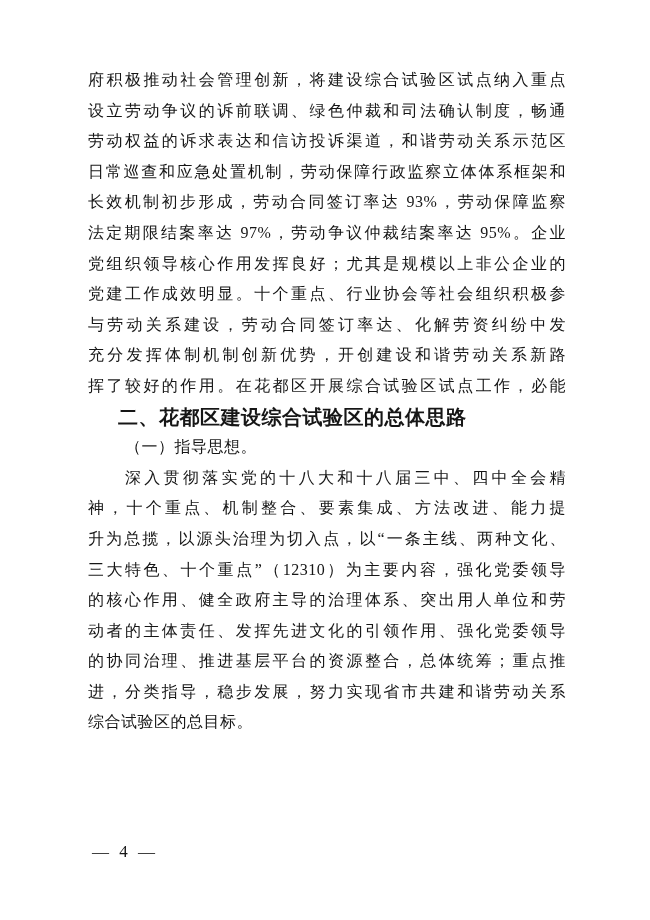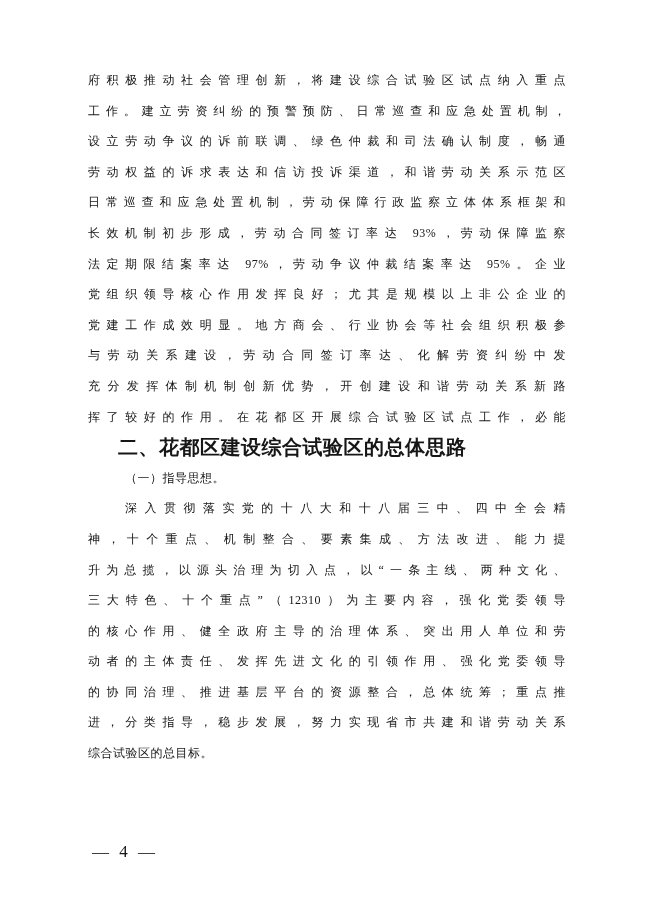--- a/index.html
+++ b/index.html
@@ -14,21 +14,21 @@
     font-family: "Liberation Serif", "DejaVu Serif", serif;
     overflow: hidden;
   }
   .text-block {
     position: absolute;
     left: 88px;
     top: 65px;
     width: 478px;
   }
   .ln {
-    font-size: 12px;
+    font-size: 16px;
     line-height: 30.6px;
     height: 30.6px;
     letter-spacing: 0.5px;
     white-space: normal;
   }
   
   .j {
     text-align: justify;
     text-align-last: justify;
   }
@@ -48,28 +48,27 @@
     letter-spacing: 3px;
     color: #161616;
   }
 </style>
 </head>
 <body>
 
 <div class="page">
   <div class="text-block">
     <div class="ln j">府积极推动社会管理创新，将建设综合试验区试点纳入重点</div>
-    <div class="ln j">工作。建立劳资纠纷的预警预防、日常巡查和应急处置机制，</div>
     <div class="ln j">设立劳动争议的诉前联调、绿色仲裁和司法确认制度，畅通</div>
     <div class="ln j">劳动权益的诉求表达和信访投诉渠道，和谐劳动关系示范区</div>
     <div class="ln j">日常巡查和应急处置机制，劳动保障行政监察立体体系框架和</div>
     <div class="ln j">长效机制初步形成，劳动合同签订率达 93%，劳动保障监察</div>
     <div class="ln j">法定期限结案率达 97%，劳动争议仲裁结案率达 95%。企业</div>
     <div class="ln j">党组织领导核心作用发挥良好；尤其是规模以上非公企业的</div>
-    <div class="ln j">党建工作成效明显。地方商会、行业协会等社会组织积极参</div>
+    <div class="ln j">党建工作成效明显。十个重点、行业协会等社会组织积极参</div>
     <div class="ln j">与劳动关系建设，劳动合同签订率达、化解劳资纠纷中发</div>
     <div class="ln j">充分发挥体制机制创新优势，开创建设和谐劳动关系新路</div>
     <div class="ln j">挥了较好的作用。在花都区开展综合试验区试点工作，必能</div>
     <div class="ln heading">二、花都区建设综合试验区的总体思路</div>
     <div class="ln indent">（一）指导思想。</div>
     <div class="ln j indent">深入贯彻落实党的十八大和十八届三中、四中全会精</div>
     <div class="ln j">神，十个重点、机制整合、要素集成、方法改进、能力提</div>
     <div class="ln j">升为总揽，以源头治理为切入点，以“一条主线、两种文化、</div>
     <div class="ln j">三大特色、十个重点”（12310）为主要内容，强化党委领导</div>
     <div class="ln j">的核心作用、健全政府主导的治理体系、突出用人单位和劳</div>

